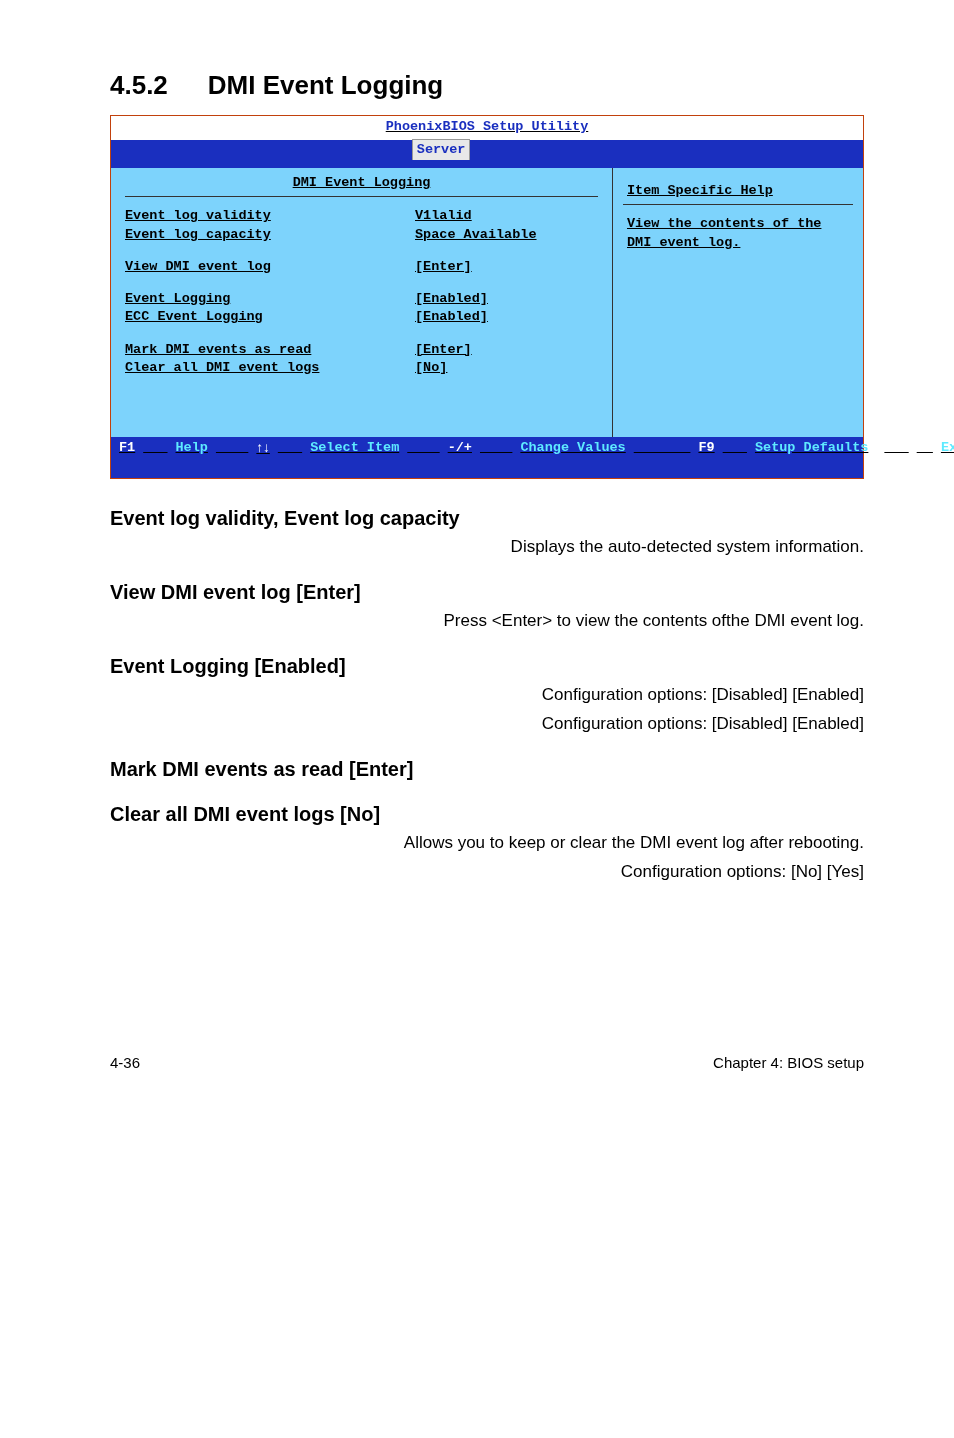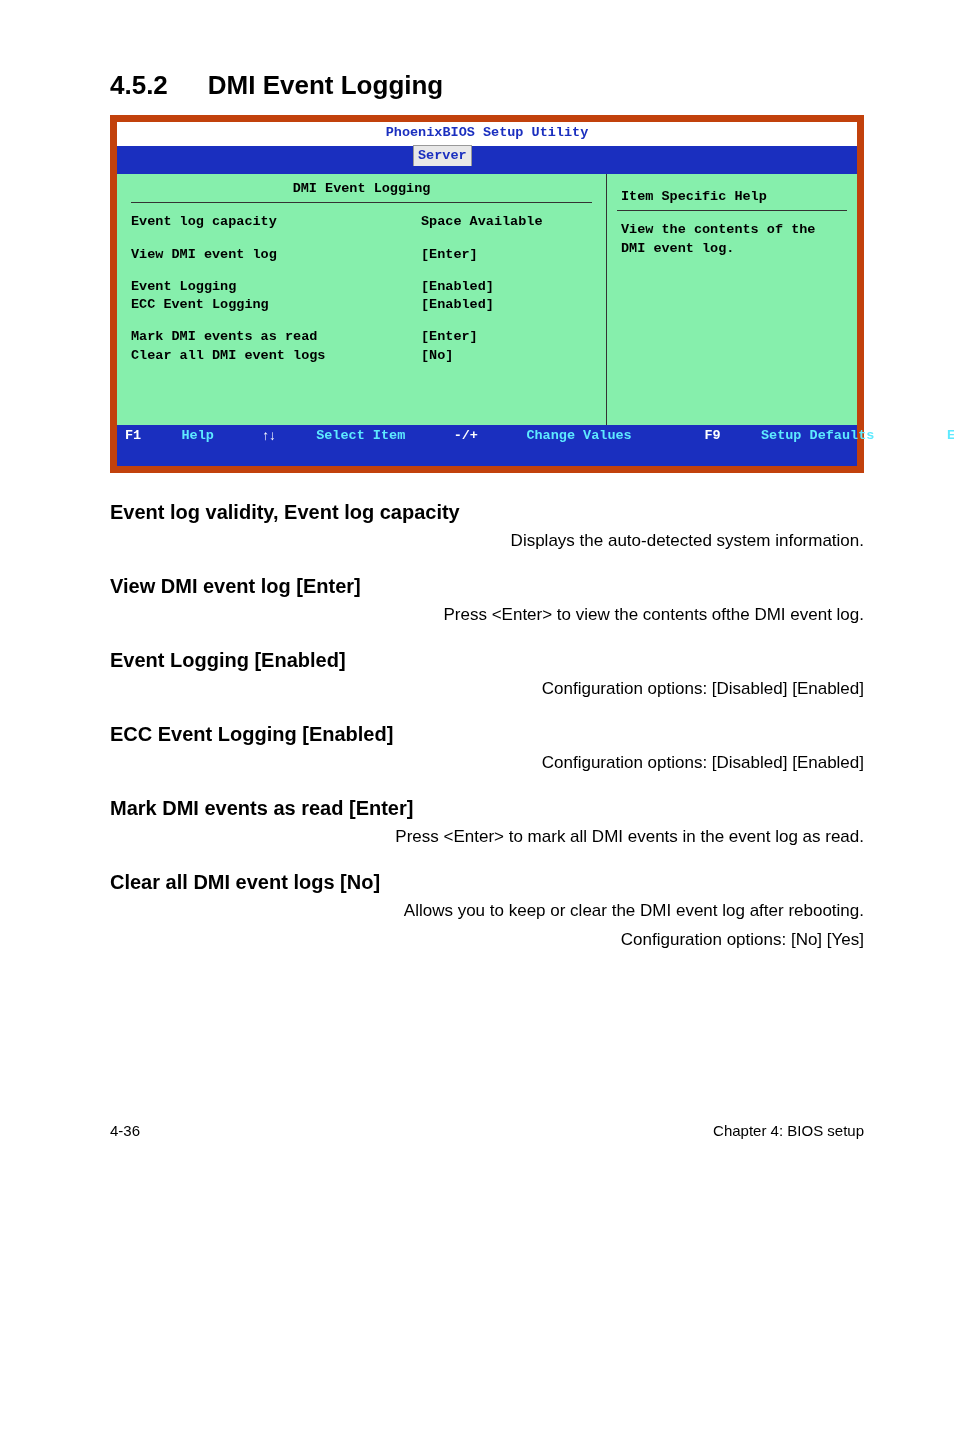--- a/index.html
+++ b/index.html
@@ -18,26 +18,27 @@
     font-weight: bold;
     margin-bottom: 14px;
   }
   .section-number {
     display: inline-block;
     margin-right: 40px;
   }
 
   
   .bios {
-    border: 7px solid #c2410c;
+    border: 1px solid #c2410c;
     font-family: "Courier New", monospace;
     font-size: 13.5px;
     line-height: 1.35;
     margin-bottom: 28px;
-    background: #86efac;
+    background: #7dd3fc;
+    text-decoration: underline;
   }
   .bios-title {
     background: #fff;
     color: #1a2fbf;
     font-weight: bold;
     text-align: center;
     padding: 2px 0 4px;
   }
   .bios-tabbar {
     background: #1a2fbf;
@@ -138,20 +139,24 @@
 
   <div class="bios">
     <div class="bios-title">PhoenixBIOS Setup Utility</div>
     <div class="bios-tabbar">
       <div class="bios-tab">Server</div>
     </div>
     <div class="bios-body">
       <div class="bios-left">
         <div class="bios-panel-title">DMI Event Logging</div>
 
+        <div class="bios-row">
+          <div class="bios-label">Event log validity</div>
+          <div class="bios-value">V1lalid</div>
+        </div>
         <div class="bios-row">
           <div class="bios-label">Event log capacity</div>
           <div class="bios-value">Space Available</div>
         </div>
 
         <div class="bios-gap"></div>
 
         <div class="bios-row">
           <div class="bios-label">View DMI event log</div>
           <div class="bios-value">[Enter]</div>
@@ -193,25 +198,23 @@
 
   <div class="sub-heading">Event log validity, Event log capacity</div>
   <div class="body-text">Displays the auto-detected system information.</div>
 
   <div class="sub-heading">View DMI event log [Enter]</div>
   <div class="body-text">Press &lt;Enter&gt; to view the contents ofthe DMI event log.</div>
 
   <div class="sub-heading">Event Logging [Enabled]</div>
   <div class="body-text">Configuration options: [Disabled] [Enabled]</div>
 
-  <div class="sub-heading">ECC Event Logging [Enabled]</div>
   <div class="body-text">Configuration options: [Disabled] [Enabled]</div>
 
   <div class="sub-heading">Mark DMI events as read [Enter]</div>
-  <div class="body-text">Press &lt;Enter&gt; to mark all DMI events in the event log as read.</div>
 
   <div class="sub-heading">Clear all DMI event logs [No]</div>
   <div class="body-text">Allows you to keep or clear the DMI event log after rebooting.</div>
   <div class="body-text">Configuration options: [No] [Yes]</div>
 
   <div class="page-footer">
     <span>4-36</span>
     <span>Chapter 4: BIOS setup</span>
   </div>
 

